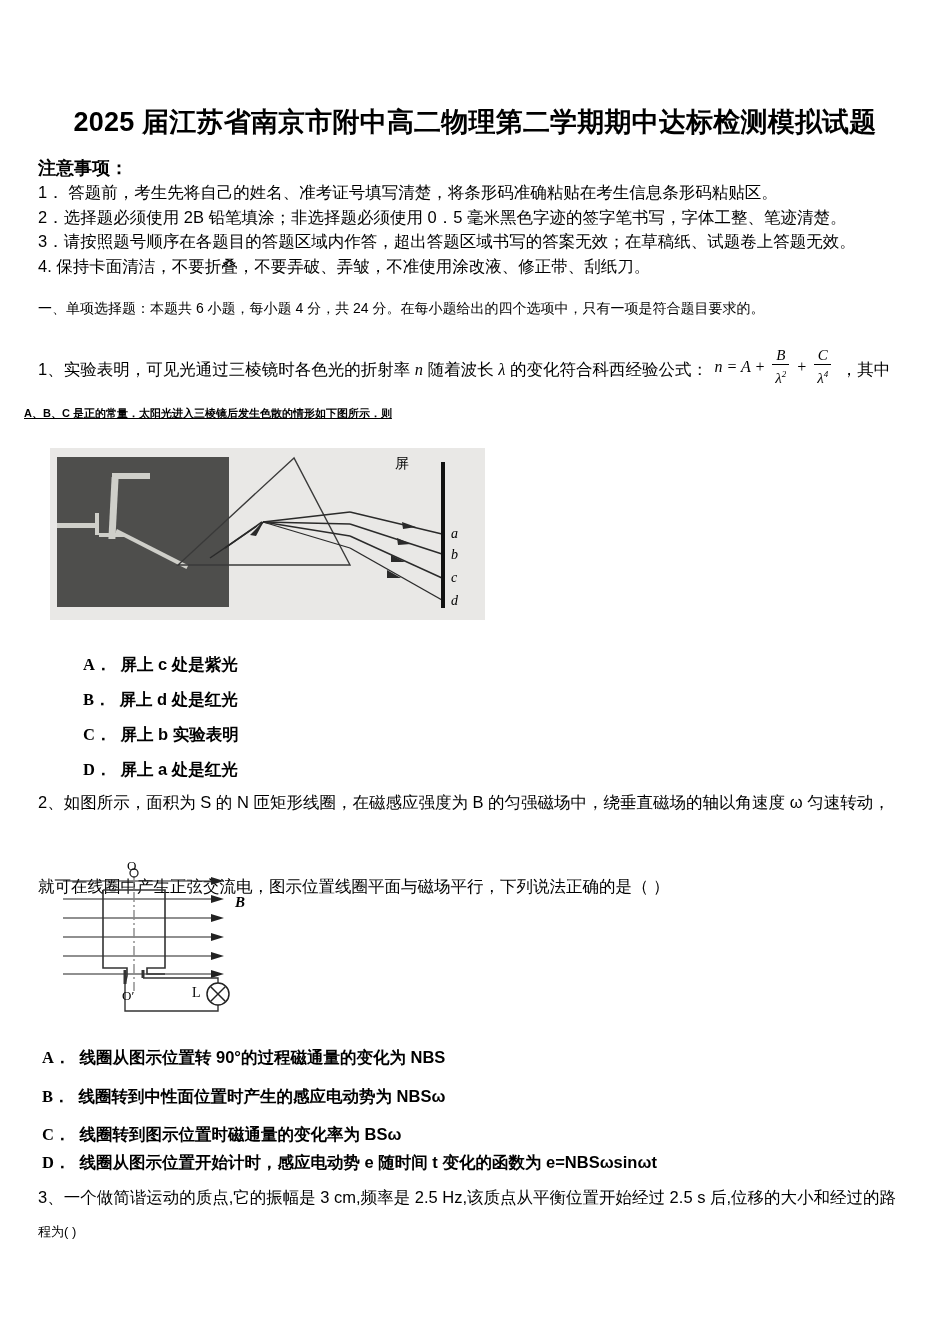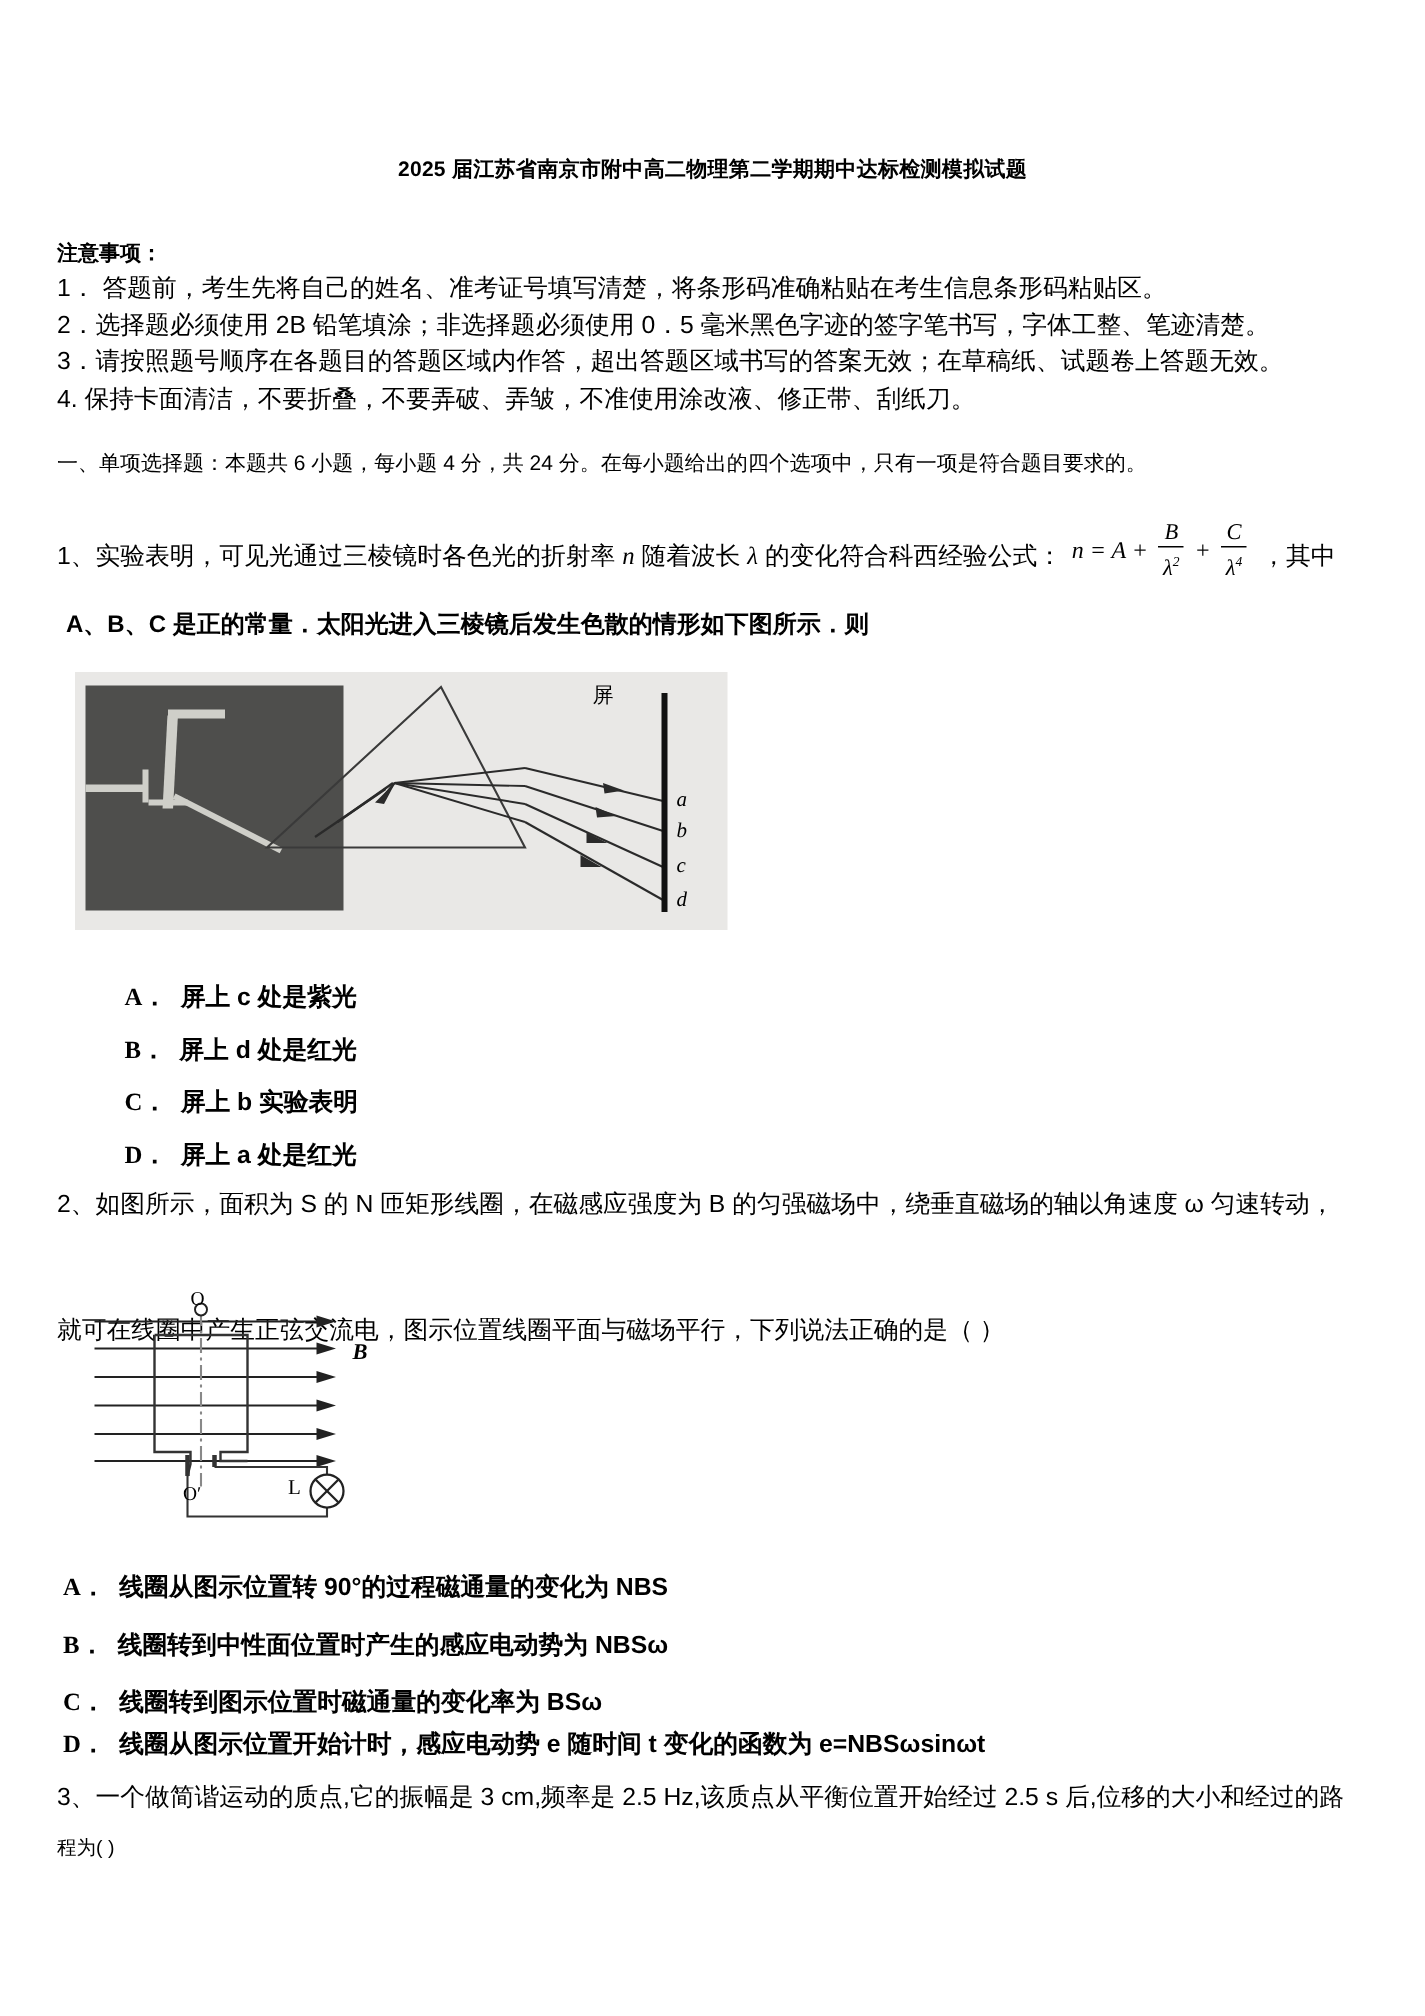--- a/index.html
+++ b/index.html
@@ -20,33 +20,33 @@
     width: 950px;
     height: 1344px;
     padding: 0;
   }
   .doc-title {
     position: absolute;
     left: 0;
     right: 0;
     top: 104px;
     text-align: center;
-    font-size: 14px;
+    font-size: 27px;
     font-weight: bold;
     letter-spacing: 0.2px;
     font-family: "Liberation Sans", "DejaVu Sans", sans-serif;
   }
   .notice-block {
     position: absolute;
     left: 38px;
     top: 156px;
     width: 880px;
   }
   .notice-head {
-    font-size: 14px;
+    font-size: 18px;
     font-weight: bold;
     line-height: 24px;
     font-family: "Liberation Sans", "DejaVu Sans", sans-serif;
   }
   .notice-line {
     font-size: 16.5px;
     line-height: 24.5px;
     font-family: "Liberation Sans", "DejaVu Sans", sans-serif;
     white-space: nowrap;
   }
@@ -97,26 +97,27 @@
   .frac .deno {
     display: block;
     font-size: 15px;
     line-height: 16px;
     border-top: 1px solid #000;
     padding: 1px 3px 0 3px;
   }
   sup.sm { font-size: 9px; }
   .q1-stem2 {
     position: absolute;
-    left: 44px;
+    left: 24px;
     top: 406px;
-    font-size: 16px;
-    font-weight: bold;
-    font-family: "Liberation Sans", "DejaVu Sans", sans-serif;
-    white-space: nowrap;
+    font-size: 11px;
+    font-weight: bold;
+    font-family: "Liberation Sans", "DejaVu Sans", sans-serif;
+    white-space: nowrap;
+    text-decoration: underline;
   }
 
   
   .fig1 {
     position: absolute;
     left: 50px;
     top: 448px;
     width: 435px;
     height: 172px;
     background: #e9e8e6;

